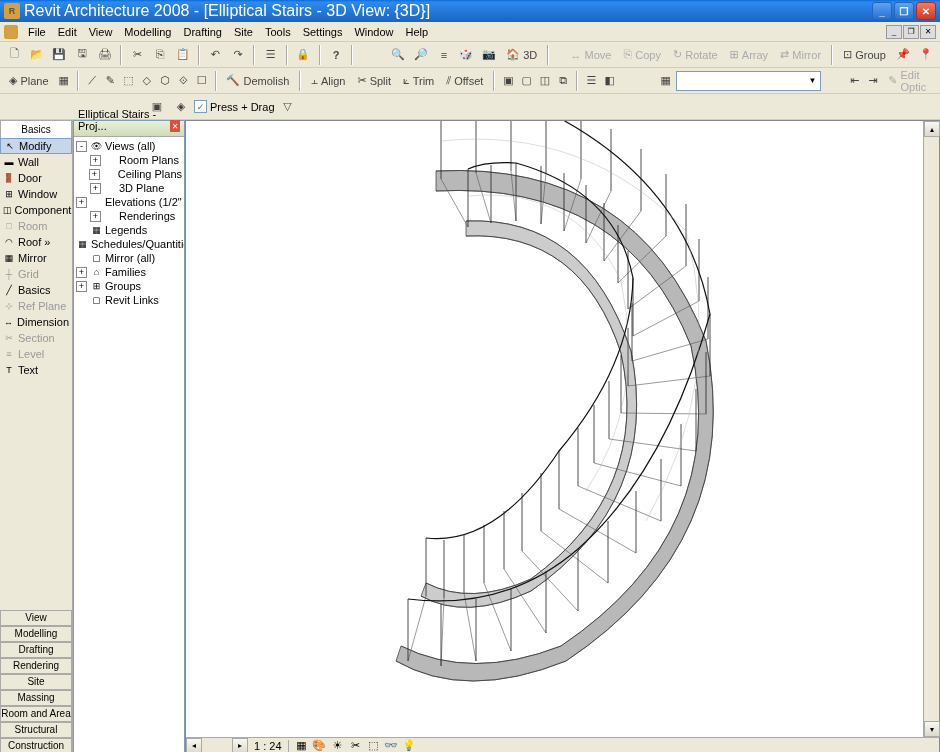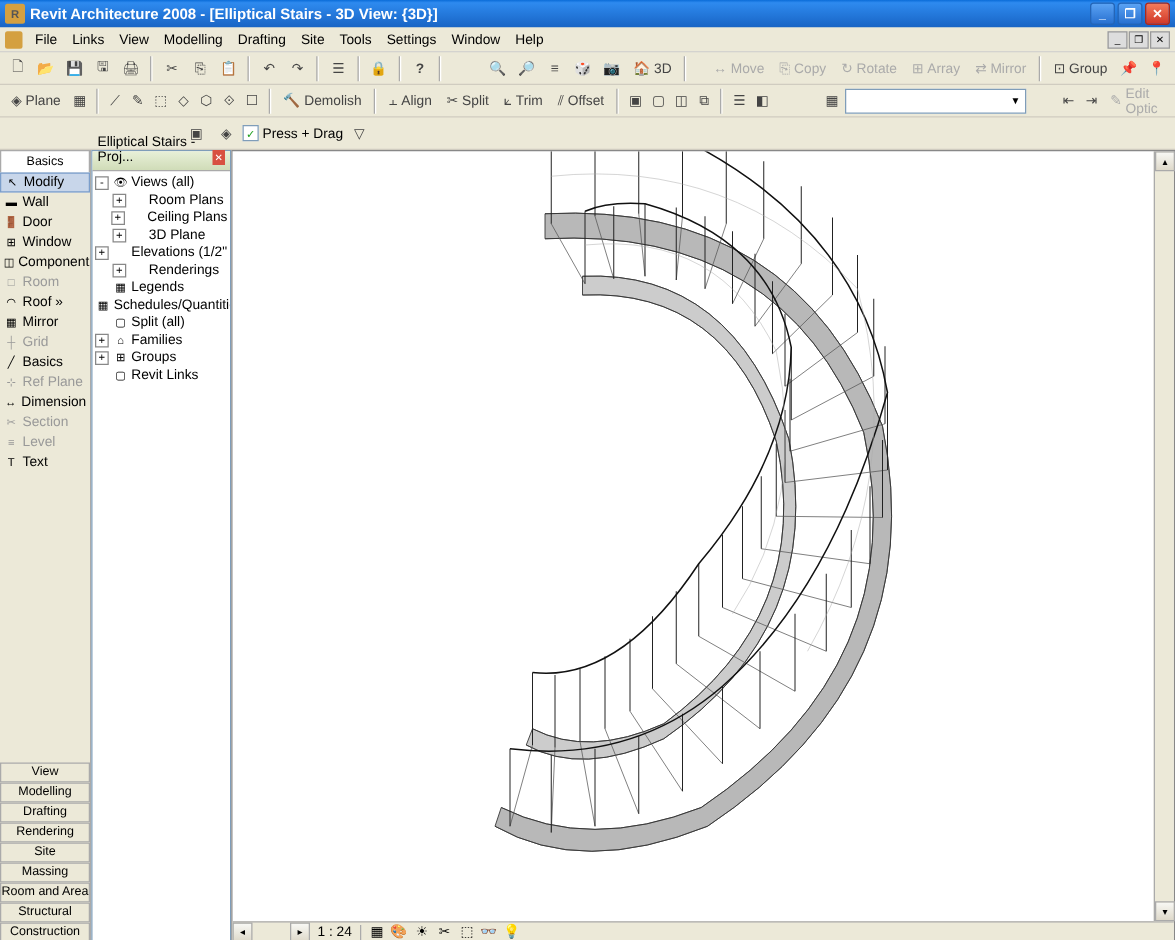--- a/index.html
+++ b/index.html
@@ -1,21 +1,21 @@
 <!DOCTYPE html>
 <html><head>
 <meta charset="utf-8">
 <style>
 * { box-sizing: border-box; margin: 0; padding: 0; font-family: Tahoma, sans-serif; font-size: 11px; }
 body { background: #ece9d8; overflow: hidden; width: 940px; height: 752px; }
 
 
 .titlebar { height: 22px; background: linear-gradient(to bottom, #0a6cd8, #2e8aef 10%, #1864c4); display: flex; align-items: center; padding: 0 4px; color: white; }
 .titlebar .app-icon { width: 16px; height: 16px; background: #d4a040; border-radius: 2px; margin-right: 4px; display:flex; align-items:center; justify-content:center; font-size:9px; font-weight:bold; color:#555; }
-.titlebar .title { flex: 1; font-weight: bold; font-size: 12px; }
+.titlebar .title { flex: 1; font-weight: normal; font-size: 16px; }
 .titlebar .winbtns { display: flex; gap: 2px; }
 .titlebar .winbtn { width: 20px; height: 18px; background: linear-gradient(to bottom, #5ba3f4, #2870d0); border: 1px solid #2565b6; border-radius: 3px; display: flex; align-items: center; justify-content: center; color: white; font-weight: bold; font-size: 10px; cursor: pointer; }
 .titlebar .winbtn.close { background: linear-gradient(to bottom, #f47b5b, #d03828); border-color: #b02818; }
 
 
 .menubar { height: 20px; background: #ece9d8; display: flex; align-items: center; padding: 0 4px; border-bottom: 1px solid #ccc; }
 .menubar .mdi-icon { width: 14px; height: 14px; background: #d4a040; border-radius: 2px; margin-right: 4px; }
 .menubar .menu-item { padding: 2px 6px; cursor: pointer; }
 .menubar .mdi-btns { margin-left: auto; display: flex; gap: 1px; }
 .menubar .mdi-btn { width: 16px; height: 14px; border: 1px solid #999; background: #ddd; font-size: 8px; display: flex; align-items: center; justify-content: center; cursor: pointer; }
@@ -76,21 +76,21 @@
   <div class="winbtns">
     <div class="winbtn">_</div>
     <div class="winbtn">❐</div>
     <div class="winbtn close">✕</div>
   </div>
 </div>
 
 <div class="menubar">
   <div class="mdi-icon"></div>
   <span class="menu-item">File</span>
-  <span class="menu-item">Links</span>
+  <span class="menu-item">Edit</span>
   <span class="menu-item">View</span>
   <span class="menu-item">Modelling</span>
   <span class="menu-item">Drafting</span>
   <span class="menu-item">Site</span>
   <span class="menu-item">Tools</span>
   <span class="menu-item">Settings</span>
   <span class="menu-item">Window</span>
   <span class="menu-item">Help</span>
   <div class="mdi-btns">
     <div class="mdi-btn">_</div>
@@ -367,21 +367,21 @@
         <div class="tree-item">
           <span class="tree-indent" style="width:0px"></span>
           <span style="width:14px;display:inline-block"></span>
           <span class="tree-icon">▦</span>
           <span>Schedules/Quantitie</span>
         </div>
         <div class="tree-item">
           <span class="tree-indent" style="width:0px"></span>
           <span style="width:14px;display:inline-block"></span>
           <span class="tree-icon">▢</span>
-          <span>Split (all)</span>
+          <span>Mirror (all)</span>
         </div>
         <div class="tree-item">
           <span class="tree-indent" style="width:0px"></span>
           <span class="tree-toggle">+</span>
           <span class="tree-icon">⌂</span>
           <span>Families</span>
         </div>
         <div class="tree-item">
           <span class="tree-indent" style="width:0px"></span>
           <span class="tree-toggle">+</span>

